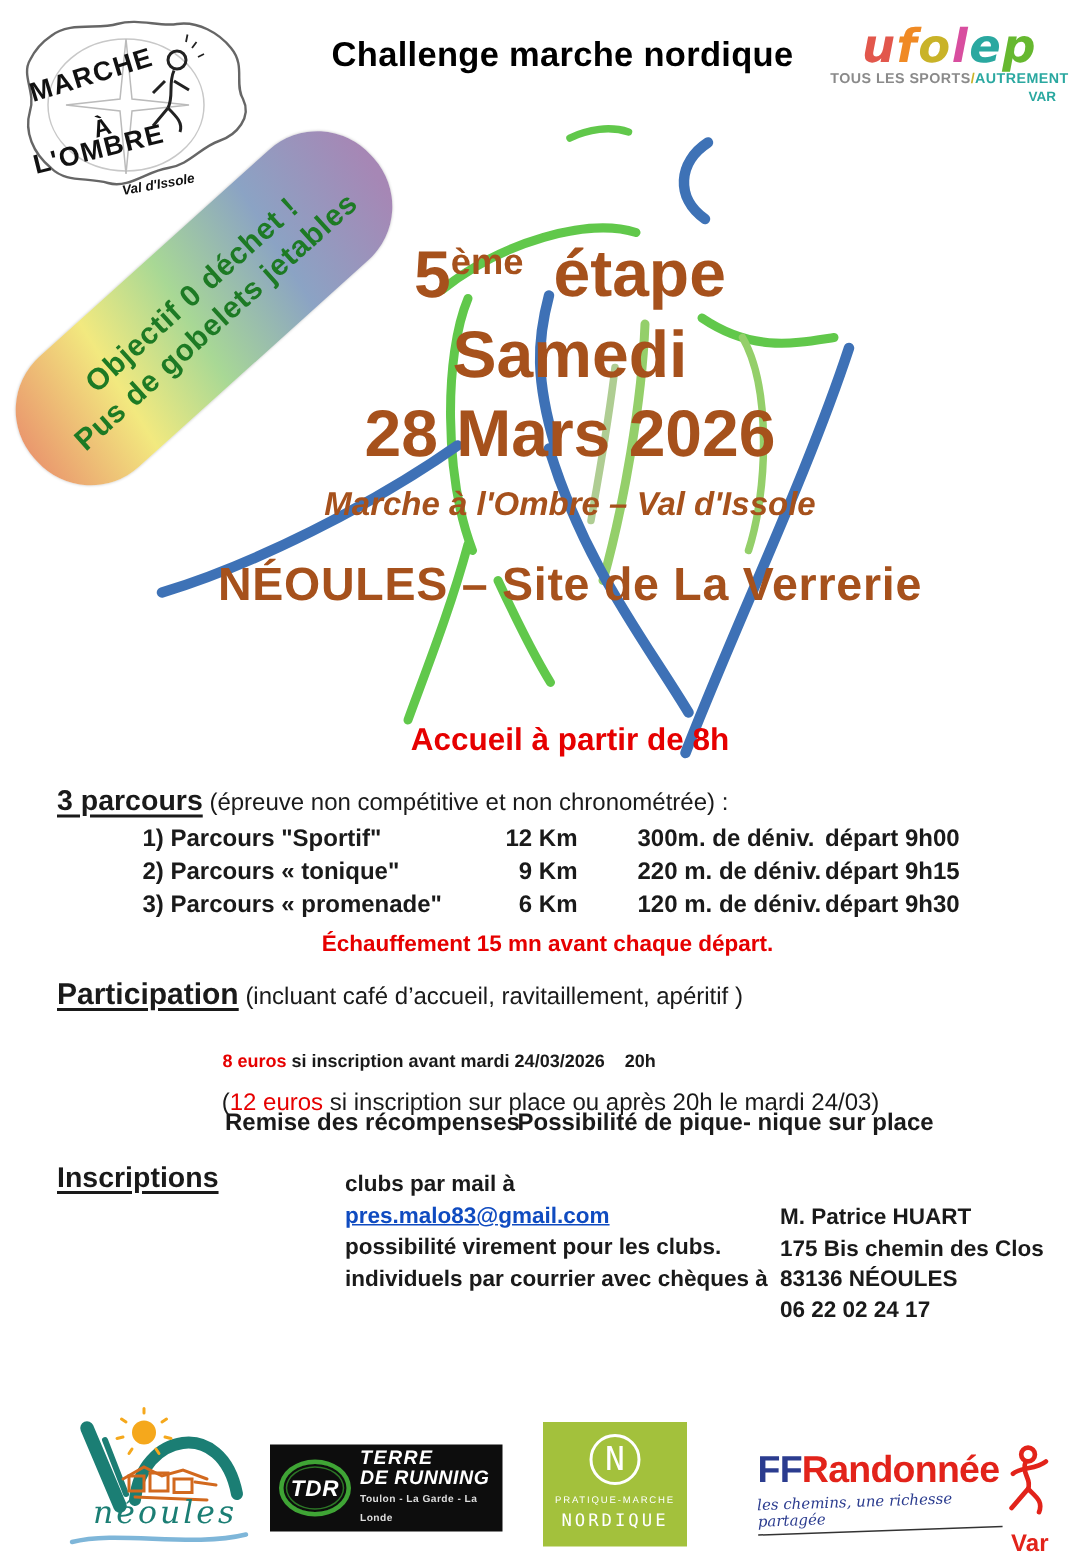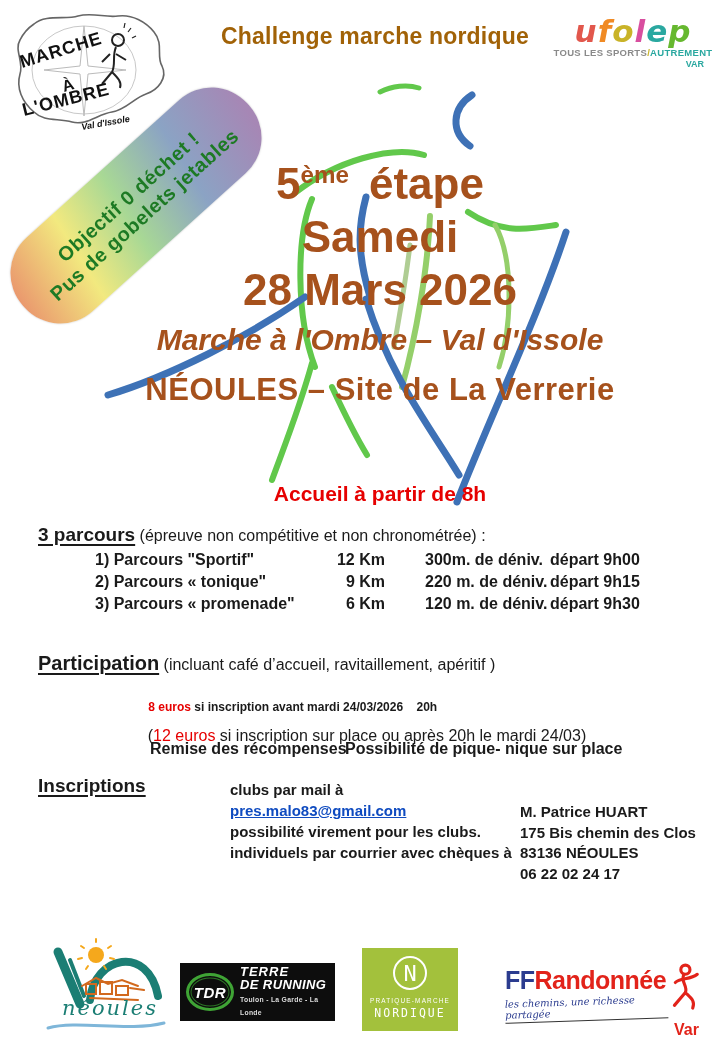--- a/index.html
+++ b/index.html
@@ -10,21 +10,21 @@
     font-family:"Liberation Sans", sans-serif; color:#1a1a1a;
   }
   .abs { position:absolute; }
   .pre { white-space:pre-wrap; }
 
   
   .club-logo { left:6px; top:10px; width:172px; height:128px; z-index:2; }
   .main-title {
     left:175px; top:22px; width:400px; z-index:4;
     text-align:center; font-size:23px; font-weight:bold; line-height:29px;
-    color:#a16207; letter-spacing:.2px;
+    color:#000000; letter-spacing:.2px;
   }
   .ufolep { left:552px; top:16px; width:162px; z-index:4; text-align:center; }
   .ufolep-word { font-size:31px; font-weight:bold; font-style:italic; letter-spacing:1px; line-height:30px; font-family:"DejaVu Sans", sans-serif; }
   .uf0{color:#E2574C}.uf1{color:#F08A24}.uf2{color:#C9B328}.uf3{color:#D84E9F}.uf4{color:#2AA8A0}.uf5{color:#66B82F}
   .ufolep-tag { font-size:9.5px; font-weight:bold; letter-spacing:.3px; margin-top:1px; }
   .ufolep-tag .gray{ color:#8A8A8A; } .ufolep-tag .teal{ color:#2AA8A0;margin-top:48px; }
   .ufolep-slash { color:#C9B328; font-weight:bold; }
   .ufolep-var { font-size:9px; font-weight:bold; color:#2AA8A0; text-align:right; padding-right:10px; margin-top:1px; }
 
   
@@ -40,21 +40,21 @@
 
   
   .walker { left:90px; top:75px; z-index:0; }
 
   
   .stage-block { left:60px; top:148px; width:640px; z-index:4; text-align:center;
     color:#A6511C; font-weight:bold; font-size:44px; line-height:53px; }
   .stage-block sup { font-size:.55em; vertical-align:super; }
   .stage-first { margin-right:20px; }
   .location-line { left:60px; top:323px; width:640px; z-index:4; text-align:center;
-    color:#A6511C; font-weight:bold; font-style:italic; font-size:30px; }
+    color:#A6511C; font-weight:bold; font-style:italic; font-size:22px; }
   .venue-line { left:60px; top:372px; width:640px; z-index:4; text-align:center;
     color:#A6511C; font-weight:bold; font-size:31px; letter-spacing:.5px; }
   .welcome-line { left:60px; top:482px; width:640px; z-index:4; text-align:center;
     color:#E60000; font-weight:bold; font-size:21px; }
 
   
   .courses-heading { left:38px; top:524px; z-index:4; font-size:16px; }
   .h-underline { font-size:19px; font-weight:bold; text-decoration:underline; text-decoration-thickness:2px; text-underline-offset:3px; }
   .courses-rows { left:95px; top:549px; width:560px; z-index:4; font-size:16px; font-weight:bold; }
   .course-row { display:flex; height:22px; line-height:22px; }
@@ -207,20 +207,21 @@
       <span class="c-elev">220 m. de déniv.</span>
       <span class="c-start">départ 9h15</span>
     </div>
     <div class="course-row">
       <span class="c-label">3) Parcours « promenade"</span>
       <span class="c-dist">6 Km</span>
       <span class="c-elev">120 m. de déniv.</span>
       <span class="c-start">départ 9h30</span>
     </div>
   </div>
+  <div class="abs warmup">Échauffement 15 mn avant chaque départ.</div>
 
   <div class="abs participation-heading">
     <span class="h-underline-lg">Participation</span><span class="pre"> (incluant café d’accueil, ravitaillement, apéritif )</span>
   </div>
   <div class="abs price-early pre">
     <span class="red-text">8 euros</span><span> si inscription avant mardi 24/03/2026    20h</span>
   </div>
   <div class="abs price-late pre">
     <span>(</span><span class="red-text">12 euros</span><span> si inscription sur place ou après 20h le mardi 24/03)</span>
   </div>

